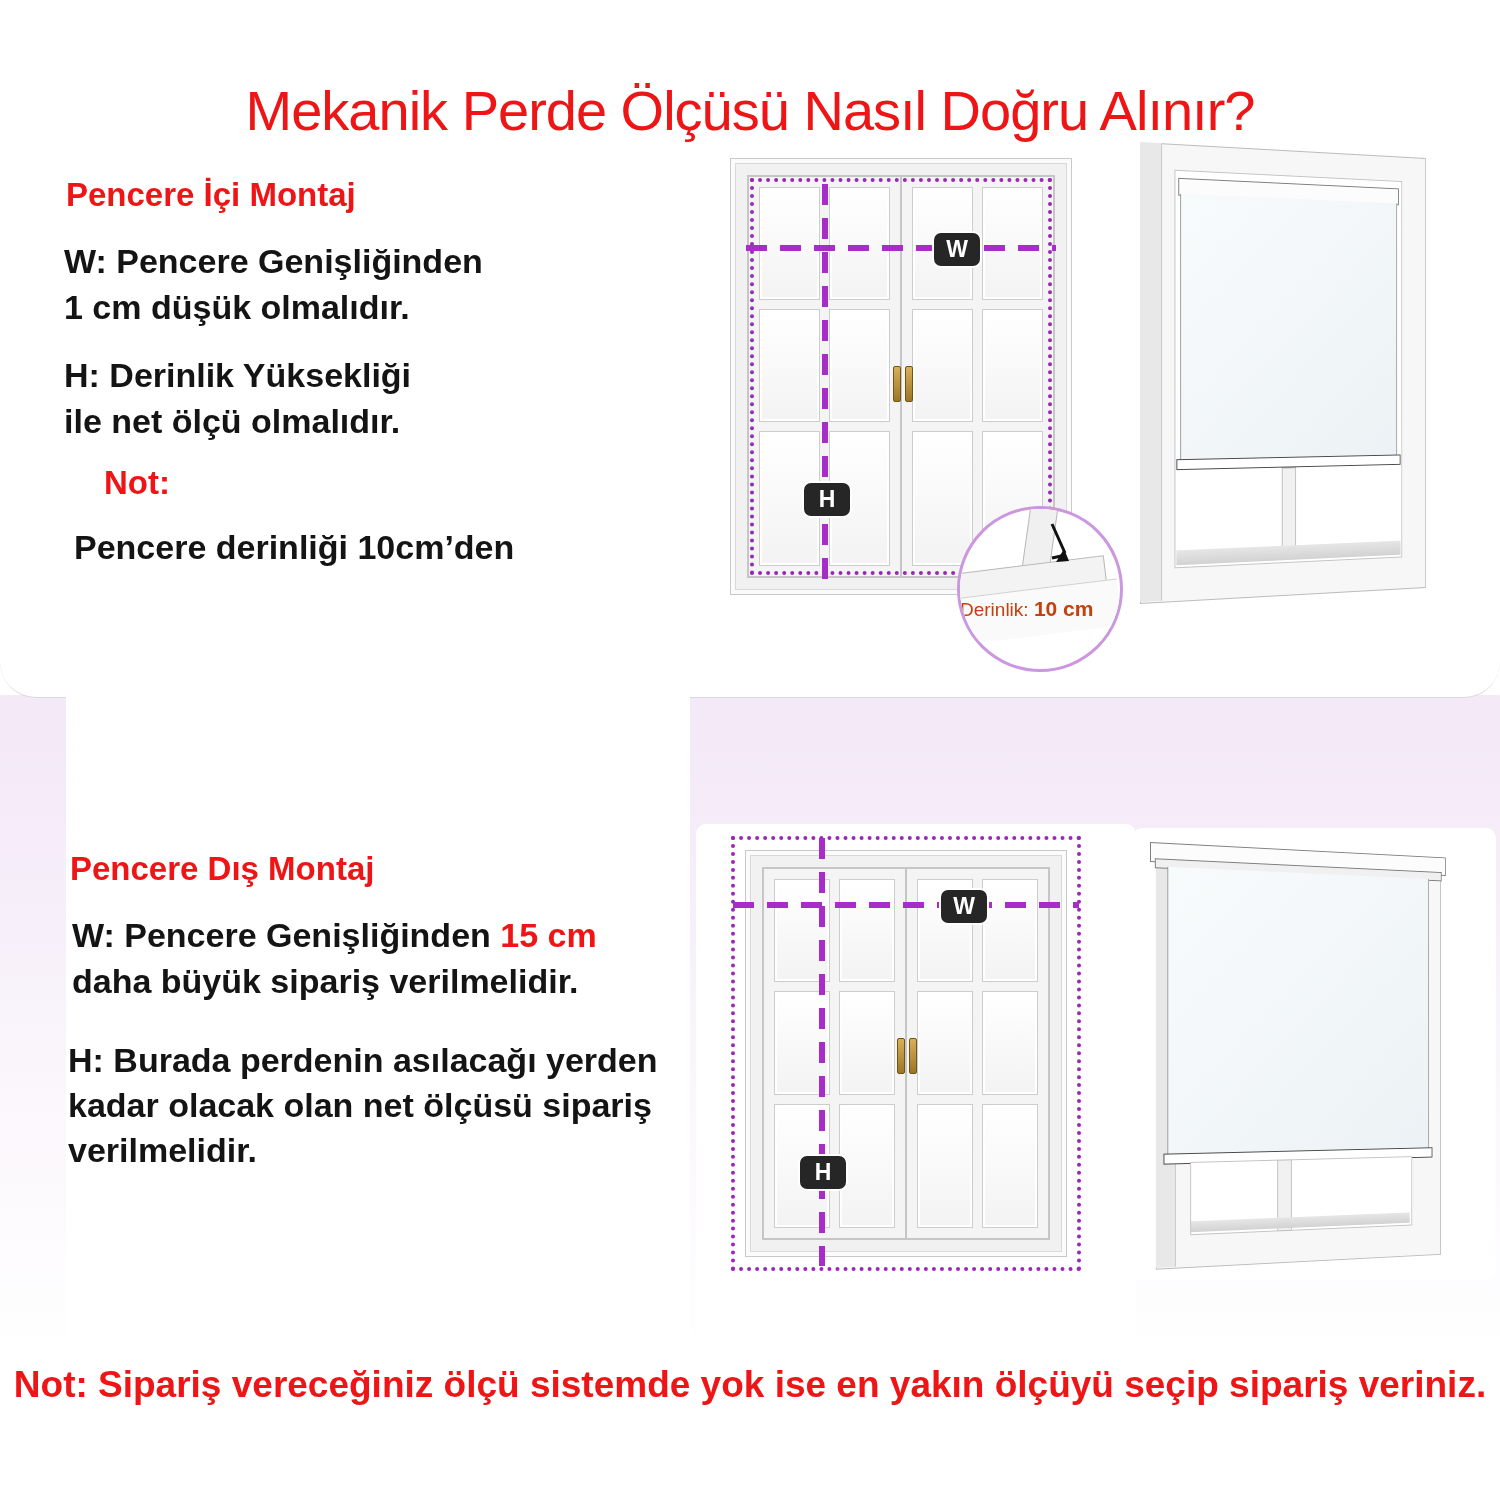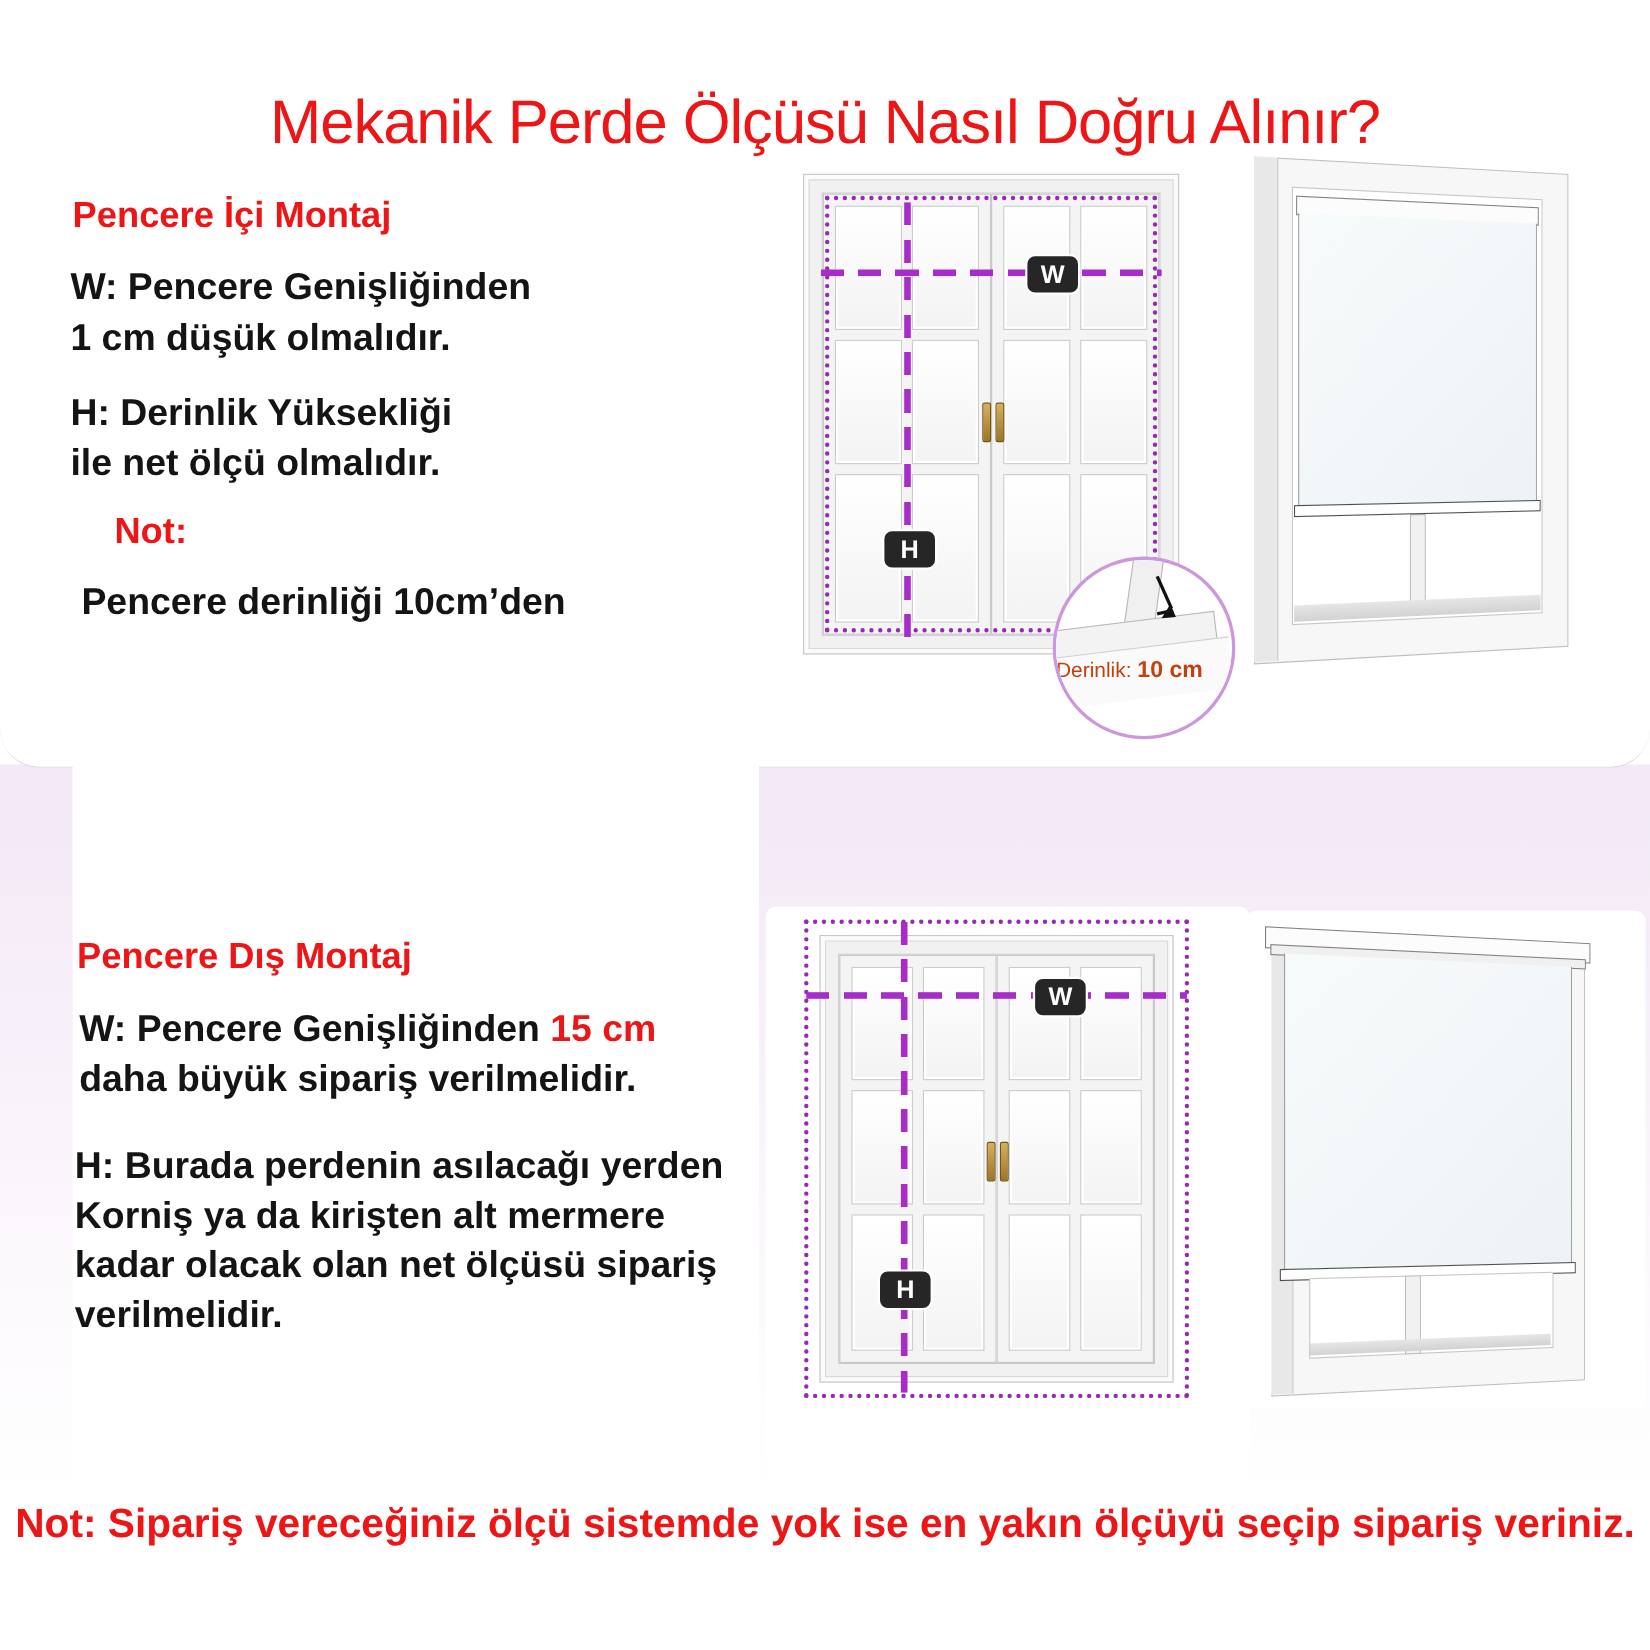--- a/index.html
+++ b/index.html
@@ -169,21 +169,20 @@
 
   <div class="sec-heading" style="left:70px;top:850px;">Pencere Dış Montaj</div>
 
   <div class="body-text" style="left:72px;top:912px;">
     <span><span style="display:inline">W: Pencere Genişliğinden </span><span class="red-inline">15 cm</span></span>
     <span>daha büyük sipariş verilmelidir.</span>
   </div>
 
   <div class="body-text" style="left:68px;top:1038px;line-height:45px;">
     <span>H: Burada perdenin asılacağı yerden</span>
-    <span>Korniş ya da kirişten alt mermere</span>
     <span>kadar olacak olan net ölçüsü sipariş</span>
     <span>verilmelidir.</span>
   </div>
 
   <div class="window" style="left:745px;top:850px;width:322px;height:407px;">
     <div class="win-wall"></div>
     <div class="win-inner">
       <div class="door">
         <div class="pane"></div>
           <div class="pane"></div>

